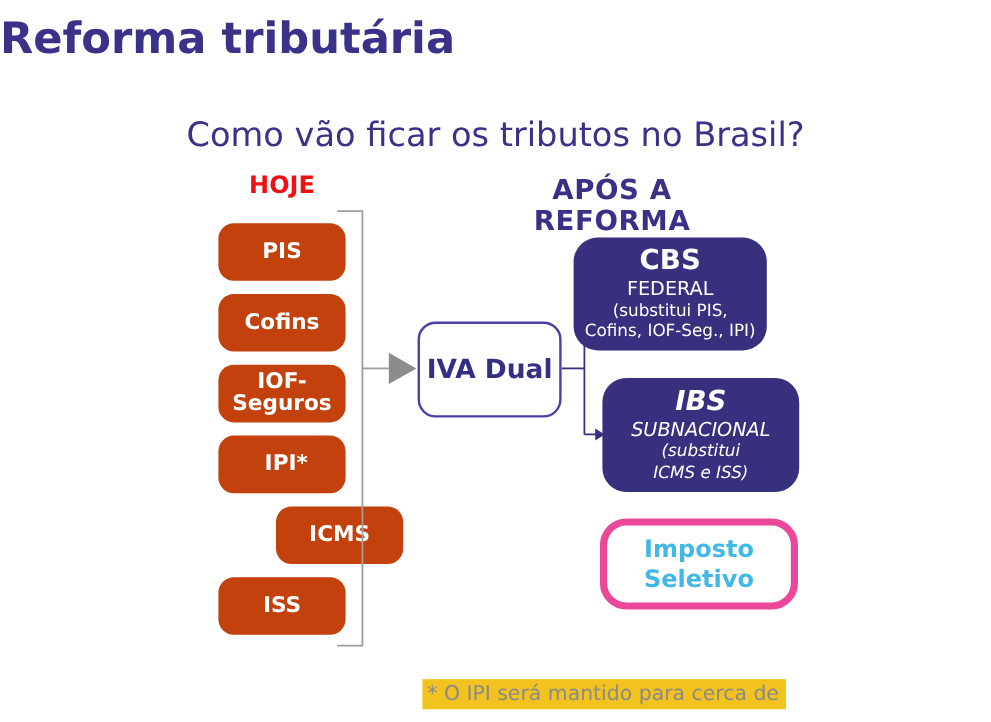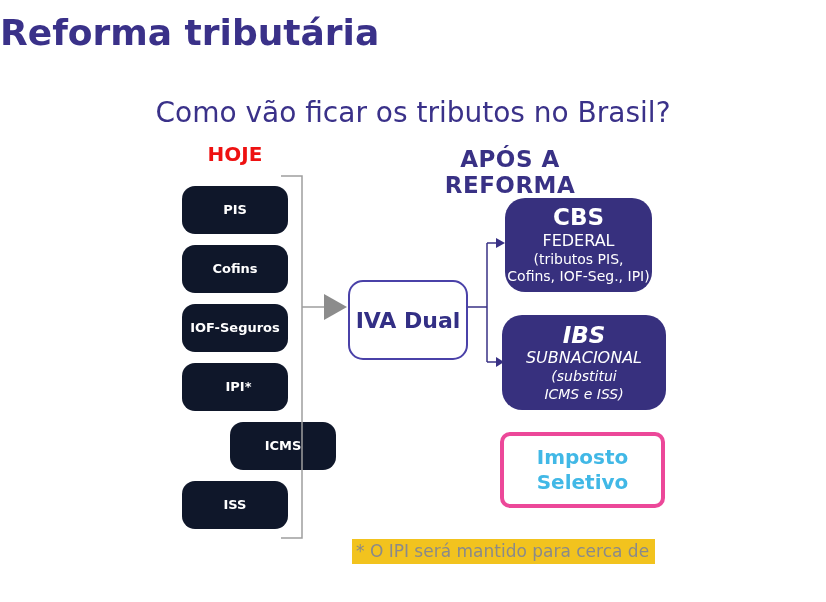--- a/index.html
+++ b/index.html
@@ -41,25 +41,25 @@
     left: 410px; top: 146px; width: 200px;
     text-align: center;
     color: #393185;
     font-weight: 700;
     font-size: 23px;
     letter-spacing: 0.5px;
   }
   .tax-box {
     position: absolute;
     left: 182px; width: 106px; height: 48px;
-    background: #0f172a;
+    background: #c2410c;
     border-radius: 13px;
     color: #ffffff;
     font-weight: 700;
-    font-size: 13px;
+    font-size: 18px;
     line-height: 1.05;
     display: flex;
     align-items: center;
     justify-content: center;
     text-align: center;
     padding: 0 4px;
     box-sizing: border-box;
     overflow-wrap: break-word;
   }
   .t0 { top: 186px; }
@@ -74,45 +74,44 @@
     background: #ffffff;
     border: 2px solid #4A41A8;
     border-radius: 15px;
     box-sizing: border-box;
     display: flex;
     align-items: center;
     justify-content: center;
     color: #332F85;
     font-weight: 700;
     font-size: 22px;
-    margin-top: 12px;
   }
   .navy-box {
     position: absolute;
     background: #37307E;
     border-radius: 20px;
     color: #ffffff;
     text-align: center;
     display: flex;
     flex-direction: column;
     align-items: center;
     justify-content: center;
     box-sizing: border-box;
   }
-  .cbs-box { left: 505px; top: 198px; width: 147px; height: 94px; }
+  .cbs-box { left: 478px; top: 198px; width: 161px; height: 94px; }
   .ibs-box { left: 502px; top: 315px; width: 164px; height: 95px; font-style: italic; }
   .box-title { font-size: 23px; font-weight: 700; line-height: 1.15; }
   .box-level { font-size: 16px; font-weight: 400; line-height: 1.25; }
   .box-note  { font-size: 14px; font-weight: 400; line-height: 1.25; white-space: nowrap; }
   .selective-box {
     position: absolute;
     left: 500px; top: 432px; width: 165px; height: 76px;
     background: #ffffff;
-    border: 4px solid #ec4899;
-    border-radius: 10px;
+    border: 6px solid #ec4899;
+    border-radius: 22px;
     box-sizing: border-box;
     display: flex;
     flex-direction: column;
     align-items: center;
     justify-content: center;
     color: #41B8E6;
     font-weight: 700;
     font-size: 20px;
     line-height: 1.25;
   }
@@ -120,20 +119,21 @@
     position: absolute;
     left: 352px; top: 539px;
     font-size: 17px;
     color: #8A8A8A;
   }
   .footnote .hl {
     display: table;
     background: #F2C31E;
     padding: 2px 6px 3px 4px;
     margin-bottom: 2px;
+    margin-top: 27px;
   }
   .overlay {
     position: absolute;
     left: 0; top: 0;
     pointer-events: none;
   }
 </style>
 </head>
 <body>
 
@@ -164,21 +164,21 @@
     <polygon points="496,357 496,367 504,362" fill="#393185"></polygon>
   </svg>
 
   <div class="iva-box">
     <span>IVA Dual</span>
   </div>
 
   <div class="navy-box cbs-box">
     <div class="box-title">CBS</div>
     <div class="box-level">FEDERAL</div>
-    <div class="box-note">(tributos PIS,</div>
+    <div class="box-note">(substitui PIS,</div>
     <div class="box-note">Cofins, IOF-Seg., IPI)</div>
   </div>
 
   <div class="navy-box ibs-box">
     <div class="box-title">IBS</div>
     <div class="box-level">SUBNACIONAL</div>
     <div class="box-note">(substitui</div>
     <div class="box-note">ICMS e ISS)</div>
   </div>
 

